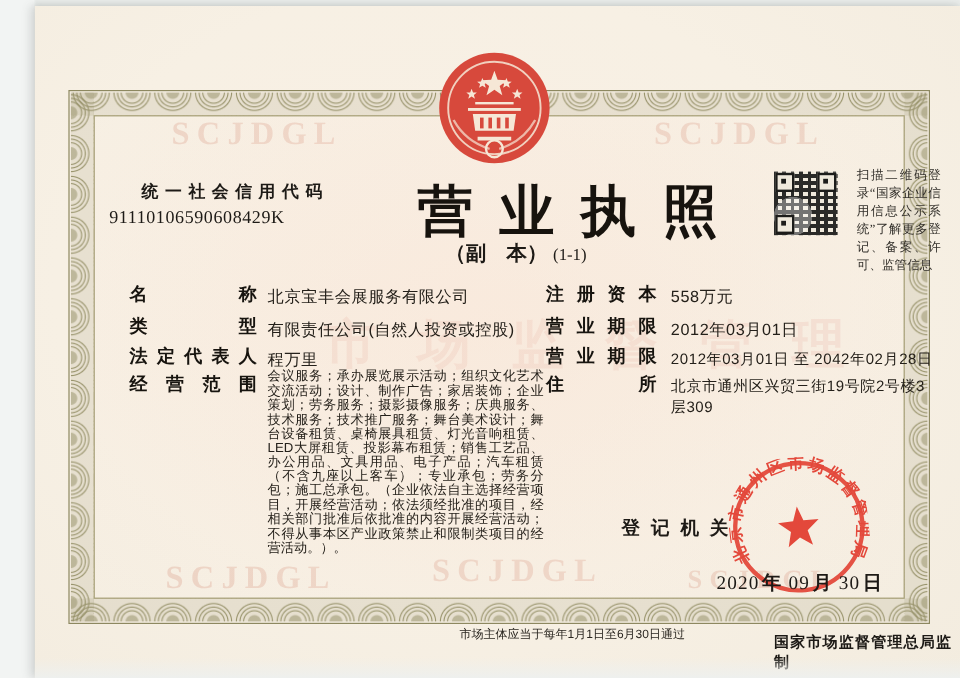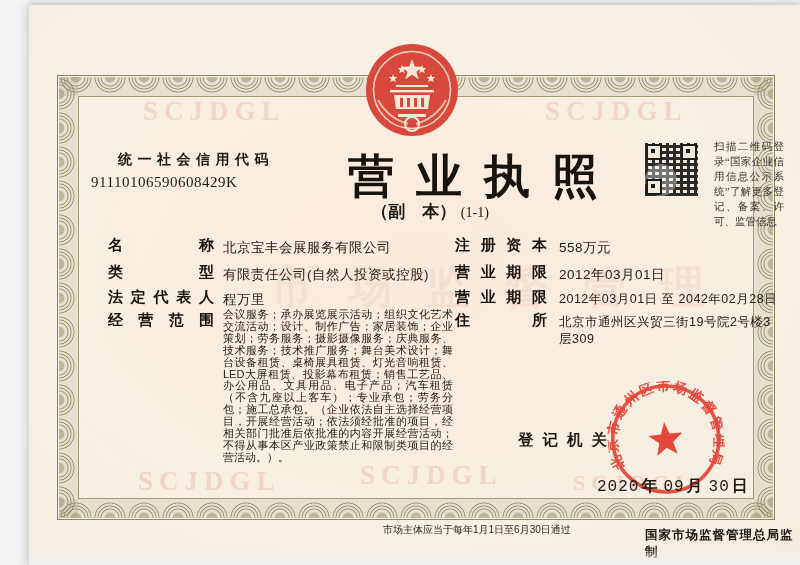--- a/index.html
+++ b/index.html
@@ -65,21 +65,21 @@
   .qr-caption{position:absolute;left:702px;top:139px;width:70px;font-size:10.5px;line-height:15px;
     color:#33302b;font-family:"Liberation Serif",serif;text-align:justify;margin-left:12px;}
   
   .flabel{position:absolute;font-size:15px;font-weight:bold;text-align:justify;text-align-last:justify;color:#17140f;}
   .fvalue{position:absolute;font-family:Liberation Sans, sans-serif;font-size:13.5px;color:#24201a;letter-spacing:.5px;}
   .scope{width:230px;font-size:11px;line-height:11.9px;text-align:justify;letter-spacing:0;}
   
   .reg-label{position:absolute;left:518px;top:430px;font-size:15.5px;font-weight:bold;letter-spacing:9px;}
   .seal{position:absolute;left:608px;top:381px;transform:rotate(-6deg);opacity:.92;}
   .issue-date{position:absolute;left:597px;top:476px;font-size:16px;white-space:nowrap;}
-  .issue-date .num{font-family:Liberation Mono, monospace;letter-spacing:1px;}
+  .issue-date .num{font-family:Liberation Serif, serif;letter-spacing:1px;}
   .issue-date .unit{font-weight:bold;margin:0 6px 0 2px;}
   
   .footer-left{position:absolute;left:45px;top:528px;font-size:11.5px;white-space:nowrap;}
   .footer-left .lbl{font-weight:bold;}
   .footer-left .url{font-family:"Liberation Serif",serif;}
   .footer-mid{position:absolute;left:383px;top:523px;font-size:10px;line-height:13.5px;color:#2a2archive620;}
   .footer-mid{color:#2a2620;}
   .footer-right{position:absolute;left:645px;top:527px;font-size:12.5px;font-weight:bold;letter-spacing:1px;}
 </style>
 </head>

